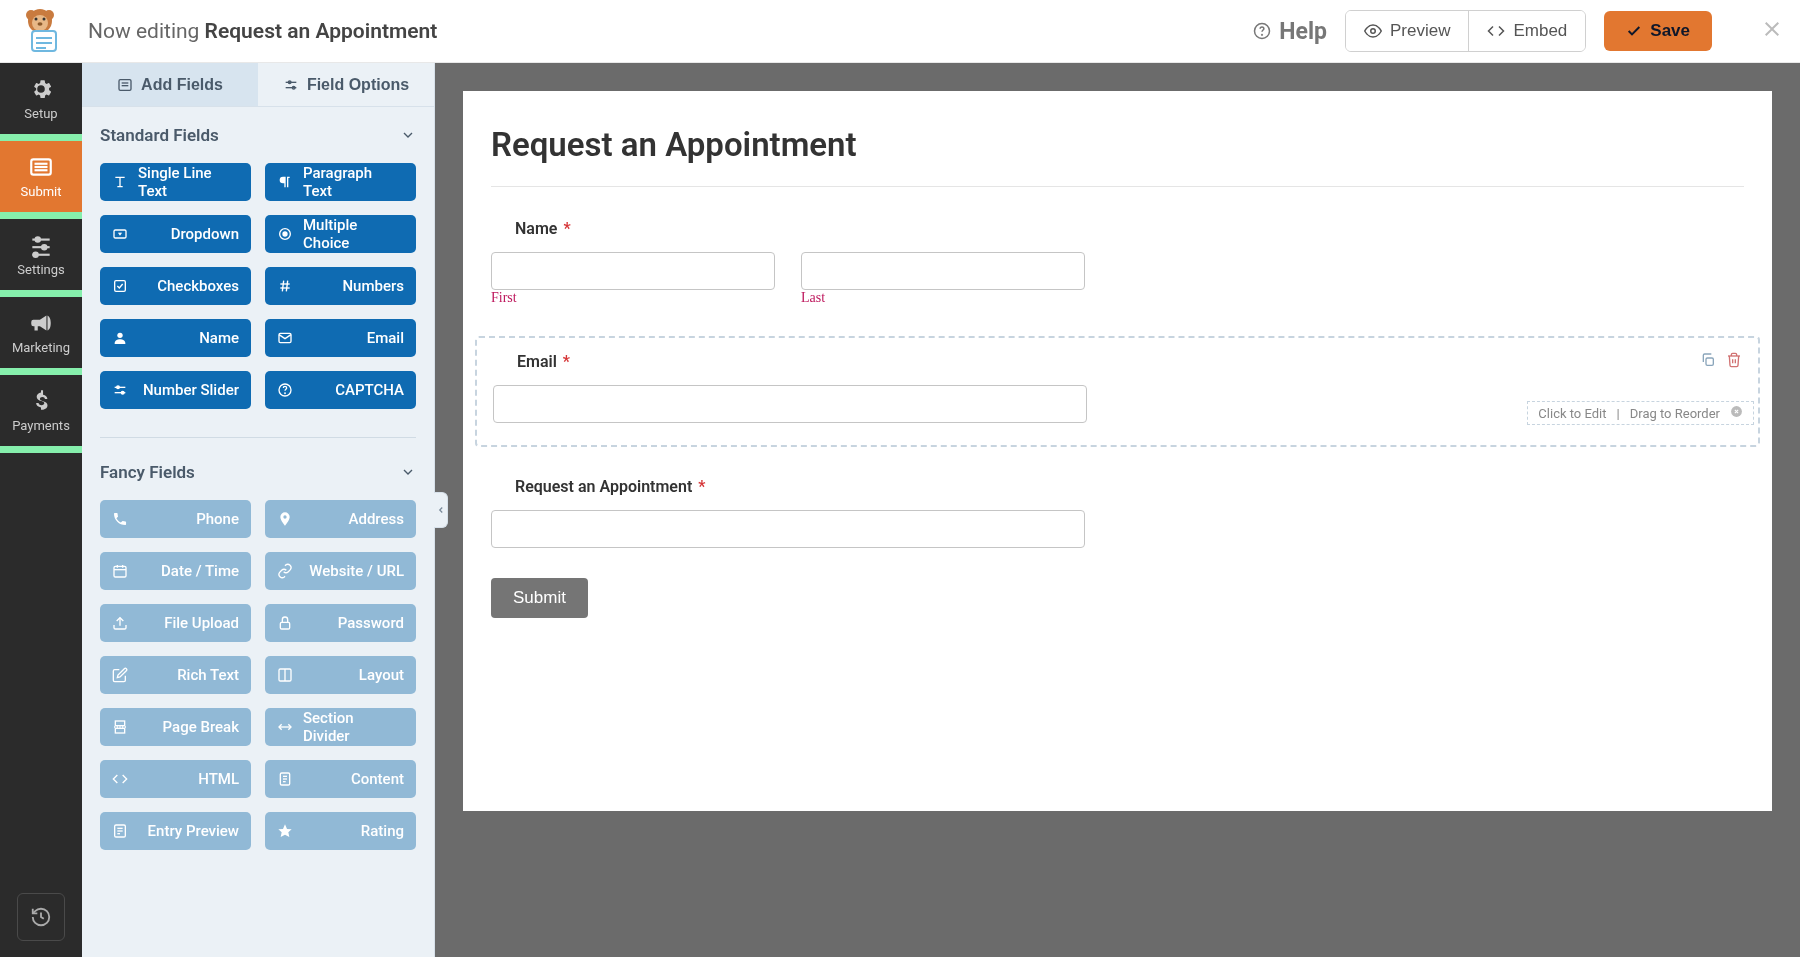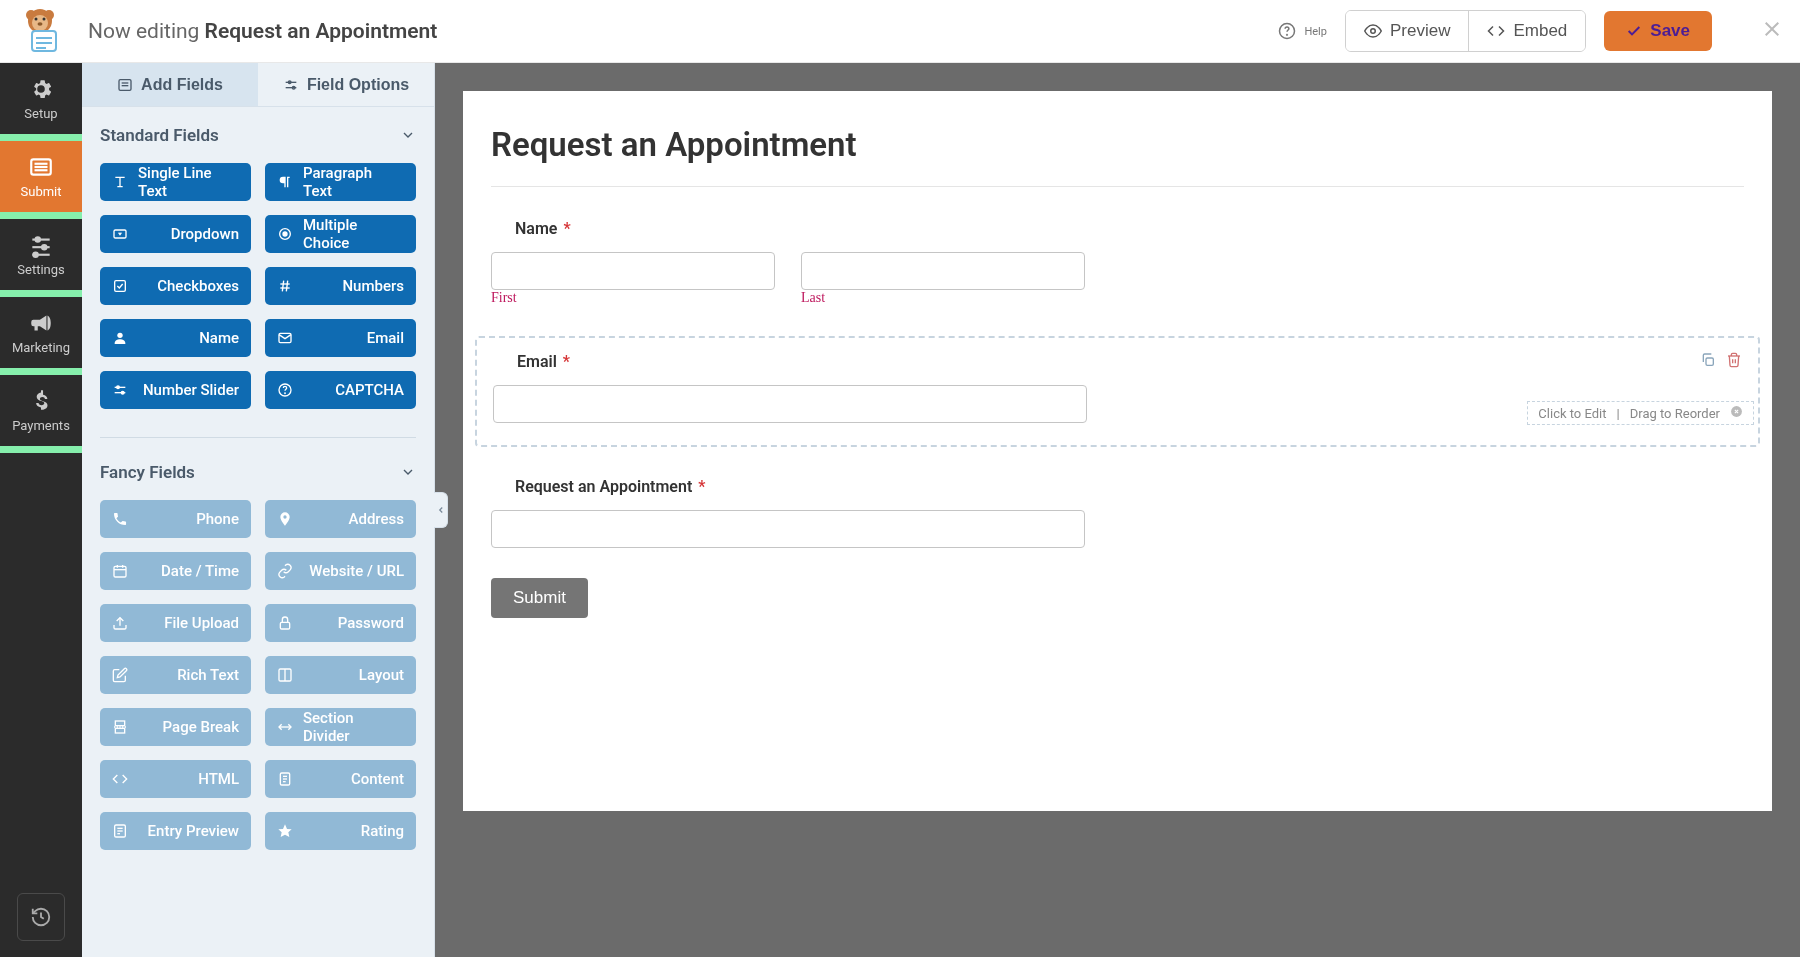--- a/index.html
+++ b/index.html
@@ -41,22 +41,23 @@
 .top-actions {
   display: flex;
   align-items: center;
   gap: 18px;
 }
 .help-link {
   display: flex;
   align-items: center;
   gap: 8px;
   color: #777;
-  font-size: 11px;
-  cursor: pointer;
+  font-size: 23px;
+  cursor: pointer;
+  font-weight: bold;
 }
 .btn-group {
   display: flex;
   border: 1px solid #d0d0d0;
   border-radius: 6px;
   overflow: hidden;
 }
 .btn-secondary {
   display: flex;
   align-items: center;
@@ -71,21 +72,21 @@
 }
 .btn-secondary + .btn-secondary {
   border-left: 1px solid #d0d0d0;
 }
 .btn-primary {
   display: flex;
   align-items: center;
   gap: 8px;
   padding: 10px 22px;
   background: #e27730;
-  color: #4c1d95;
+  color: #0f172a;
   font-size: 17px;
   font-weight: 600;
   border-radius: 6px;
   border: none;
   cursor: pointer;
 }
 .close-btn {
   color: #bbb;
   cursor: pointer;
   margin-left: 30px;

